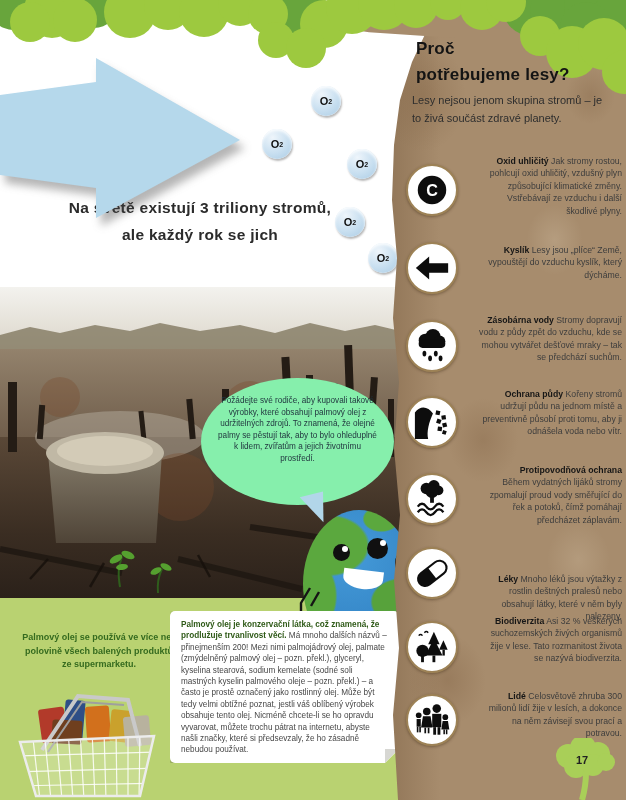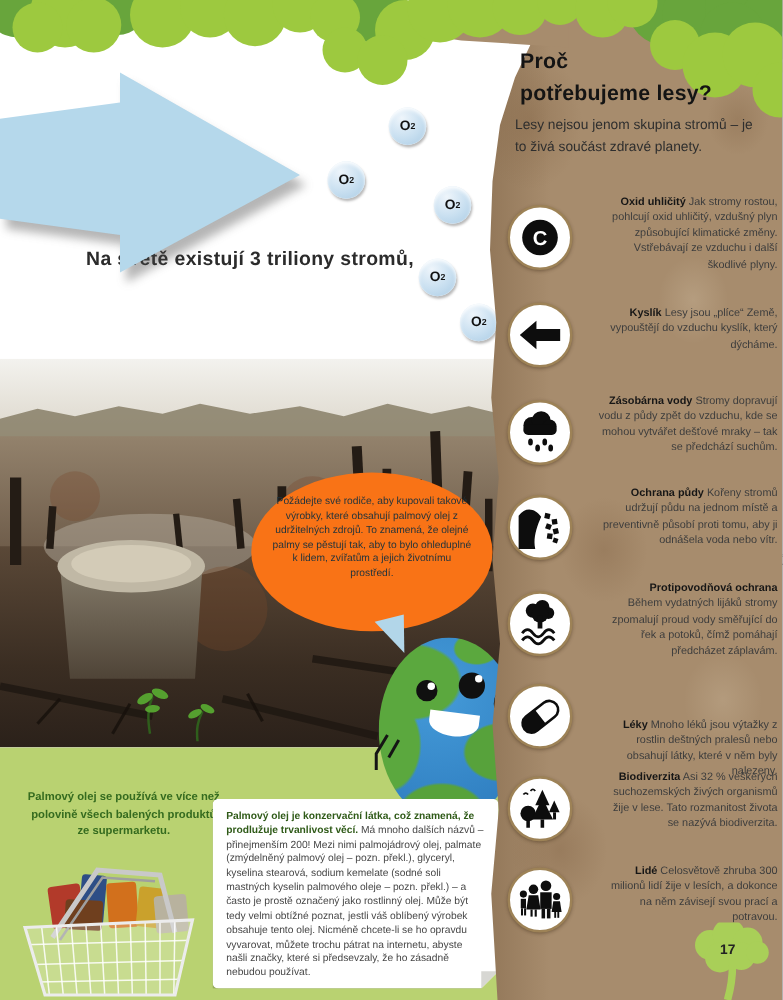--- a/index.html
+++ b/index.html
@@ -27,21 +27,21 @@
   
   .bubble{position:absolute;width:30px;height:30px;border-radius:50%;z-index:4;
           background:radial-gradient(circle at 35% 28%,#eef5fb,#c8dff0 55%,#a9cbe4);
           box-shadow:1px 2px 2px rgba(0,0,0,.28), inset 0 2px 3px rgba(255,255,255,.9);
           display:flex;align-items:center;justify-content:center;
           font-weight:bold;font-size:11px;color:#101010;}
   .bubble sub{font-size:7px;}
 
   
   .speech{position:absolute;left:201px;top:378px;width:193px;height:127px;z-index:4;
-          background:#f97316;border-radius:50%;color:#1f333d;text-align:center;
+          background:#86efac;border-radius:50%;color:#1f333d;text-align:center;
           padding:17px 16px 0 16px;}
   .speech .sb-title{font-size:8.8px;font-weight:bold;margin:0 0 3px 0;}
   .speech .sb-body{font-size:8.2px;line-height:11.6px;margin:0;}
   .speech-tail{position:absolute;left:303px;top:494px;width:0;height:0;z-index:4;
           border-left:17px solid transparent;border-right:7px solid transparent;
           border-top:30px solid #b2d6e9;transform:rotate(-14deg);}
 
   
   .earth{position:absolute;left:303px;top:510px;width:112px;height:150px;z-index:3;}
   .globe{position:absolute;left:0;top:0;width:112px;height:148px;border-radius:50%;
@@ -64,21 +64,21 @@
 
   
   .fact{position:absolute;left:20px;top:622px;width:158px;z-index:4;text-align:center;
         font-size:9px;line-height:13.5px;font-weight:600;color:#356b1f;}
   .basket{position:absolute;left:12px;top:690px;width:150px;height:110px;z-index:4;}
 
   
   .card{position:absolute;left:170px;top:611px;width:229px;z-index:4;background:#fff;
         border-radius:5px;box-shadow:0 2px 5px rgba(0,0,0,.35);
         padding:8px 11px 7px 11px;font-size:8.2px;line-height:11.4px;color:#474747;
-        clip-path:polygon(0 0,100% 0,100% calc(100% - 14px),calc(100% - 14px) 100%,0 100%);margin-top:28px;}
+        clip-path:polygon(0 0,100% 0,100% calc(100% - 14px),calc(100% - 14px) 100%,0 100%);}
   .card b{color:#2f5a18;}
   .card .fold{position:absolute;right:0;bottom:0;width:0;height:0;
         border-right:14px solid transparent;border-top:14px solid #d7d7d3;}
 
   
   .trunk{position:absolute;left:388px;top:0;width:238px;height:800px;z-index:5;
     background-color:#a78c6d;
     background-image:
       radial-gradient(60px 80px at 15% 12%, rgba(124,93,62,.35), transparent 70%),
       radial-gradient(40px 50px at 70% 30%, rgba(255,244,220,.16), transparent 70%),
@@ -187,20 +187,21 @@
       <ellipse cx="122" cy="280" rx="6" ry="3" transform="rotate(-8 122 280)"></ellipse>
       <ellipse cx="156" cy="284" rx="6" ry="3" transform="rotate(-28 156 284)"></ellipse>
       <ellipse cx="166" cy="280" rx="6" ry="3" transform="rotate(26 166 280)"></ellipse>
     </g>
   </svg>
 
   <div class="green-strip"></div>
 
   <div class="hero">
     <div>Na světě existují 3 triliony stromů,</div>
+    <div>ale každý rok se jich</div>
   </div>
 
   <svg class="arrow" viewBox="0 0 250 195">
     <polygon points="0,55 96,42 96,18 240,100 96,178 96,148 0,135" fill="#b5d8eb"></polygon>
   </svg>
 
   <div class="bubble" style="left:311px;top:86px;">
       <span>O</span>
       <sub>2</sub>
     </div>

